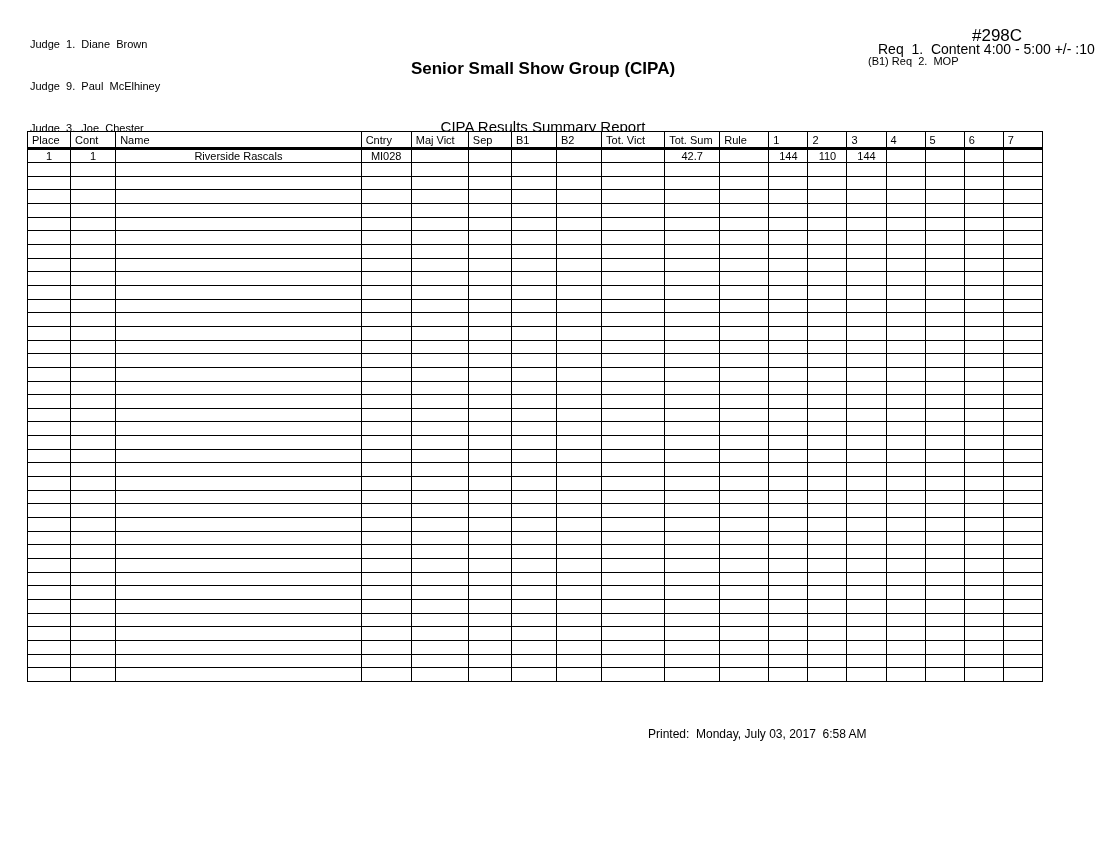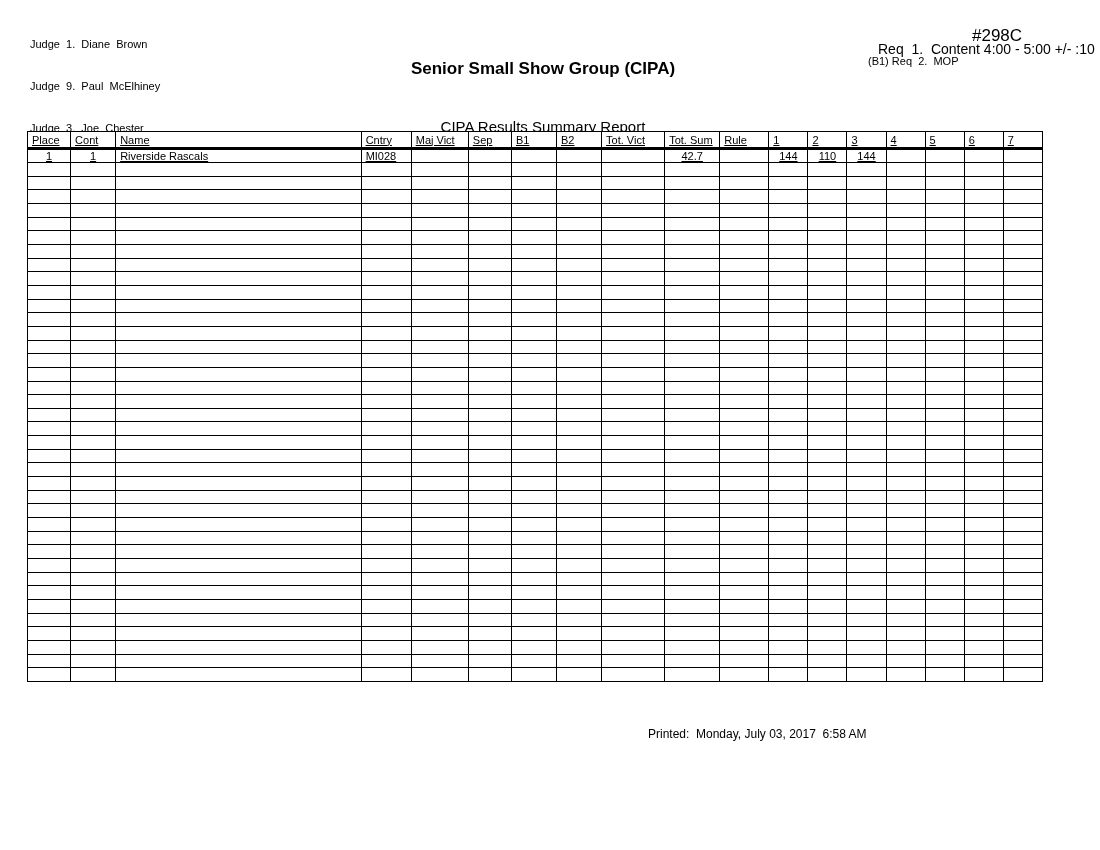--- a/index.html
+++ b/index.html
@@ -57,21 +57,21 @@
   .req-line2 {
     position: absolute;
     left: 856px;
     top: 55px;
     font-size: 11px;
     white-space: pre;
     margin-left: 12px;
   }
 
   
-  .table-wrap { position: absolute; left: 27px; top: 131px; text-decoration: underline; }
+  .table-wrap { position: absolute; left: 27px; top: 131px; }
   table.results {
     border-collapse: collapse;
     table-layout: fixed;
     width: 1016px;
     background: #ffffff;
   }
   table.results th, table.results td {
     border: 1px solid #000000;
     font-size: 11px;
     font-weight: normal;
@@ -79,21 +79,21 @@
     overflow: hidden;
     white-space: nowrap;
     vertical-align: middle;
   }
   table.results thead th {
     height: 17px;
     border-bottom: 3px solid #000000;
     text-align: left;
   }
   table.results tbody td { height: 13.66px; }
-  .al-left   { text-align: left; }
+  .al-left   { text-align: center; }
   .al-center { text-align: center; }
 
   
   .printed-line {
     position: absolute;
     left: 648px;
     top: 727px;
     font-size: 12px;
     white-space: pre;
   }

